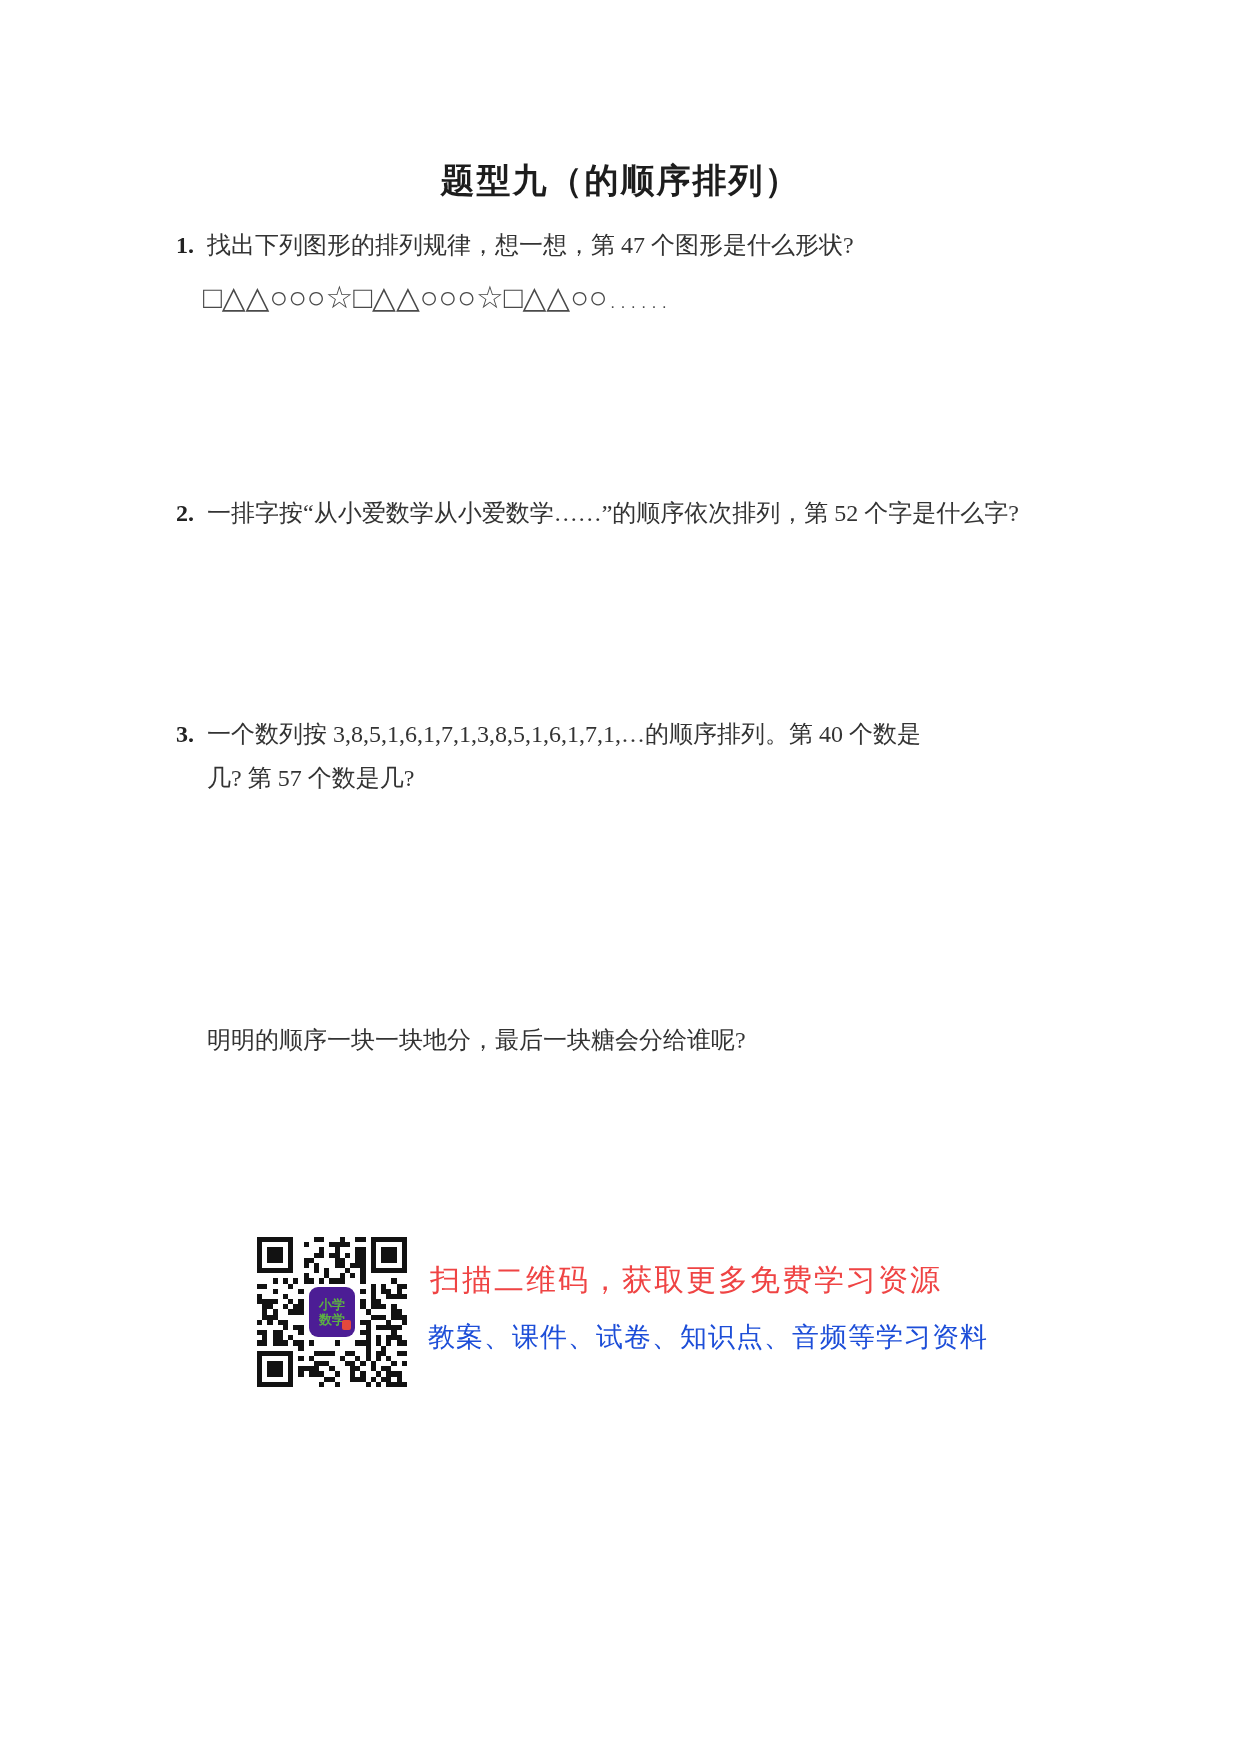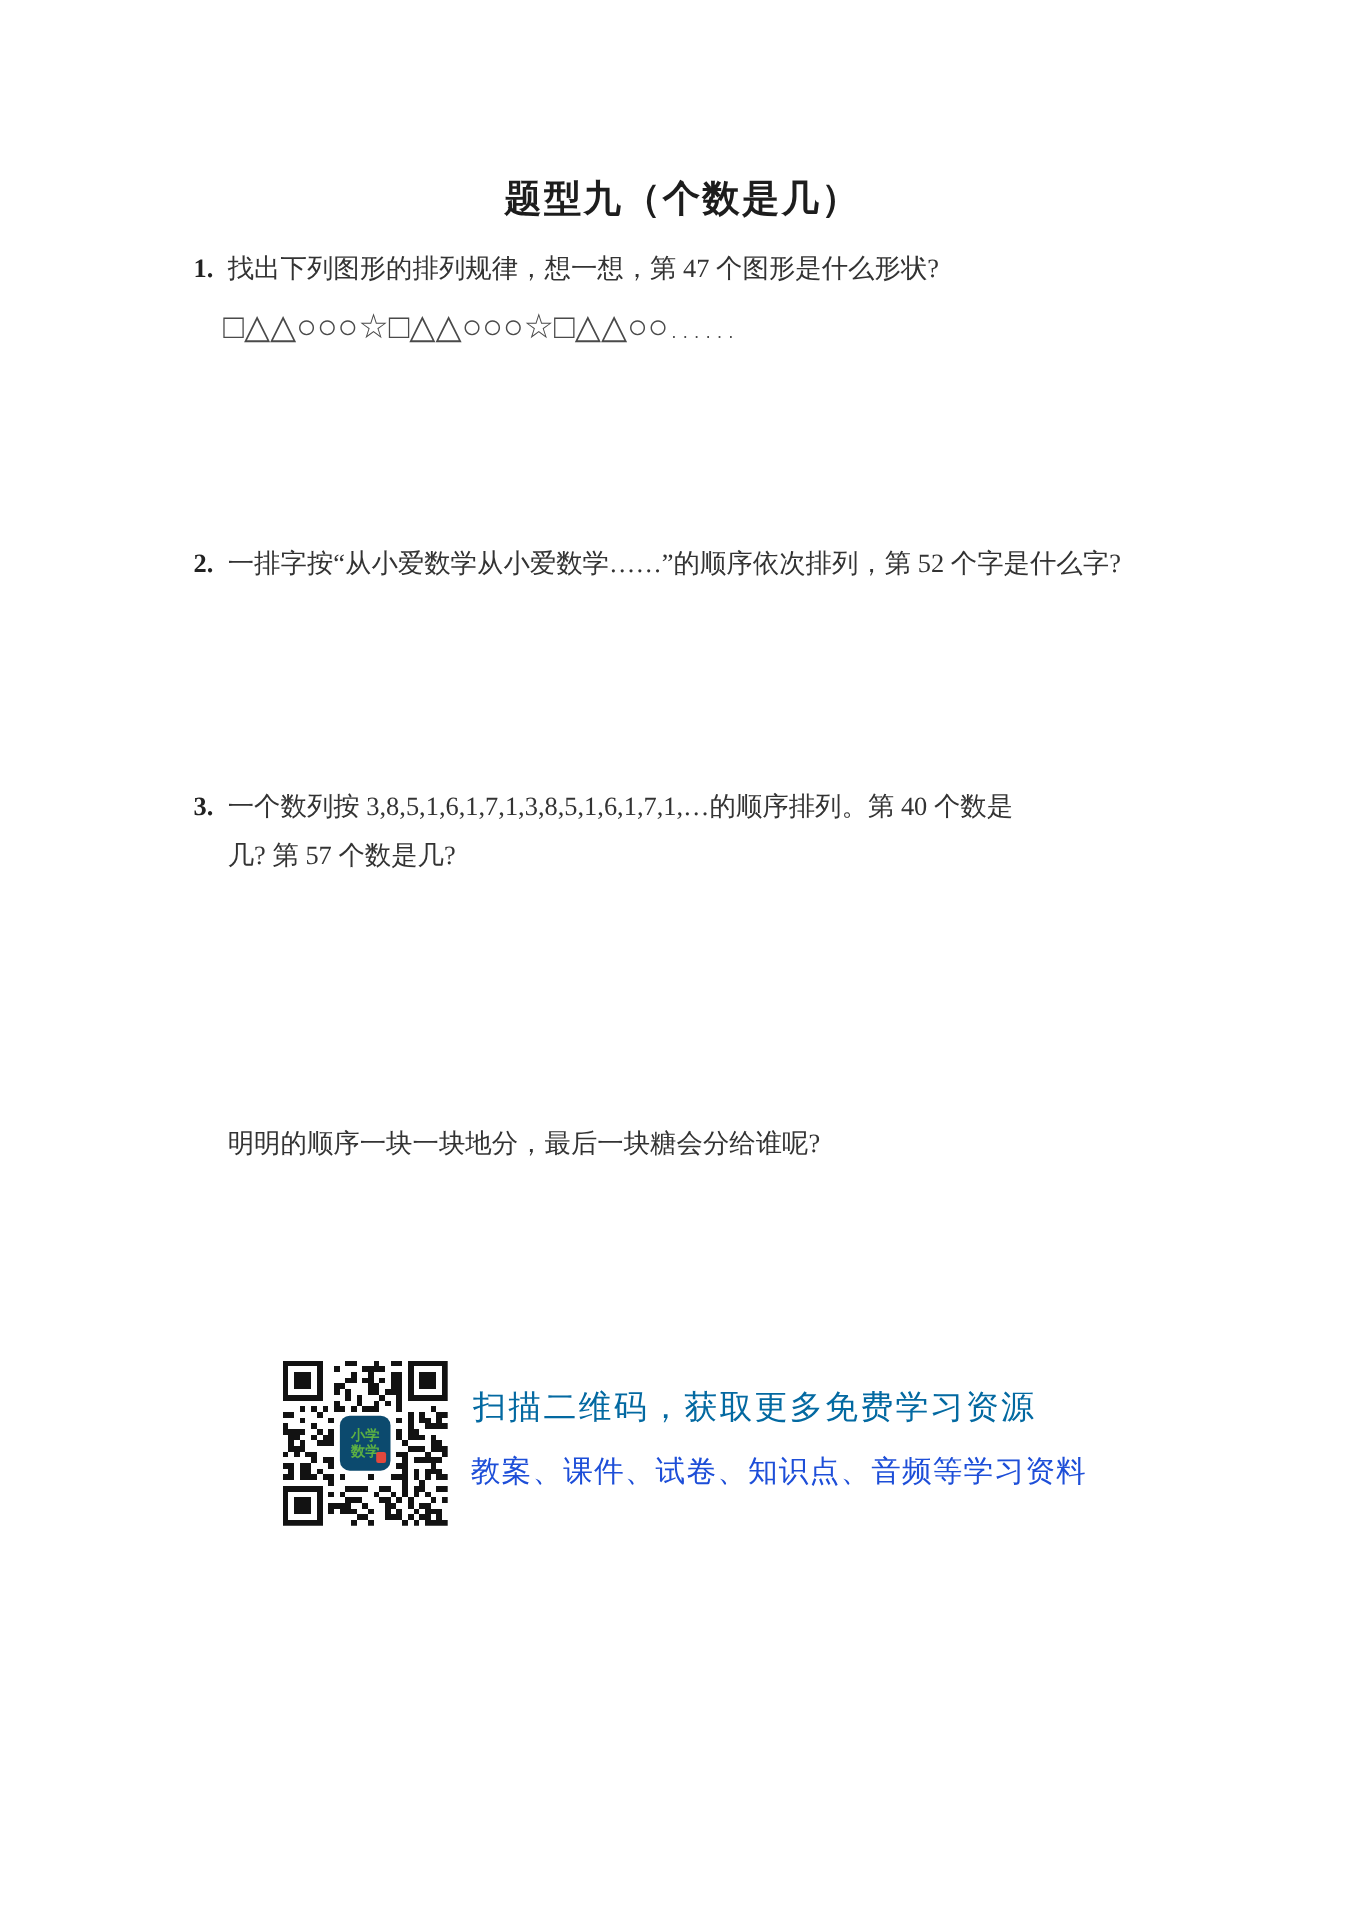--- a/index.html
+++ b/index.html
@@ -39,45 +39,45 @@
   }
   .qr-wrap {
     position:absolute; left:257px; top:1237px;
     width:150px; height:150px;
   }
   .qr-wrap svg { width:150px; height:150px; display:block; }
   .qr-label {
     position:absolute; left:50%; top:50%;
     transform:translate(-50%,-50%);
     width:46px; height:50px;
-    background:#0c4a6e; border-radius:9px;
+    background:#4c1d95; border-radius:9px;
     display:flex; flex-direction:column;
     align-items:center; justify-content:center;
     font-family:"Liberation Sans", sans-serif;
     font-weight:700; font-size:13px; line-height:15px;
   }
   .qr-seal {
     position:absolute; right:4px; bottom:7px;
     width:9px; height:10px; border-radius:2px;
   }
   .scan-line1 {
     position:absolute; left:430px; top:1259px;
     font-size:30px; line-height:42px; letter-spacing:2px;
-    color:#0369a1; white-space:nowrap;
+    color:#ef4444; white-space:nowrap;
   }
   .scan-line2 {
     position:absolute; left:428px; top:1316px;
     font-size:27px; line-height:42px; letter-spacing:1px;
     color:#1d4ed8; white-space:nowrap;
   }
 </style>
 </head>
 <body>
 
-<h1 class="page-title">题型九（个数是几）</h1>
+<h1 class="page-title">题型九（的顺序排列）</h1>
 
 <div class="question" id="q1">
   <div class="q-line"><span class="q-num">1.</span><span>找出下列图形的排列规律，想一想，第 47 个图形是什么形状?</span></div>
 </div>
 
 <div class="shapes-row">□△△○○○☆□△△○○○☆□△△○○……</div>
 
 <div class="question" id="q2">
   <div class="q-line"><span class="q-num">2.</span><span>一排字按“从小爱数学从小爱数学……”的顺序依次排列，第 52 个字是什么字?</span></div>
 </div>

